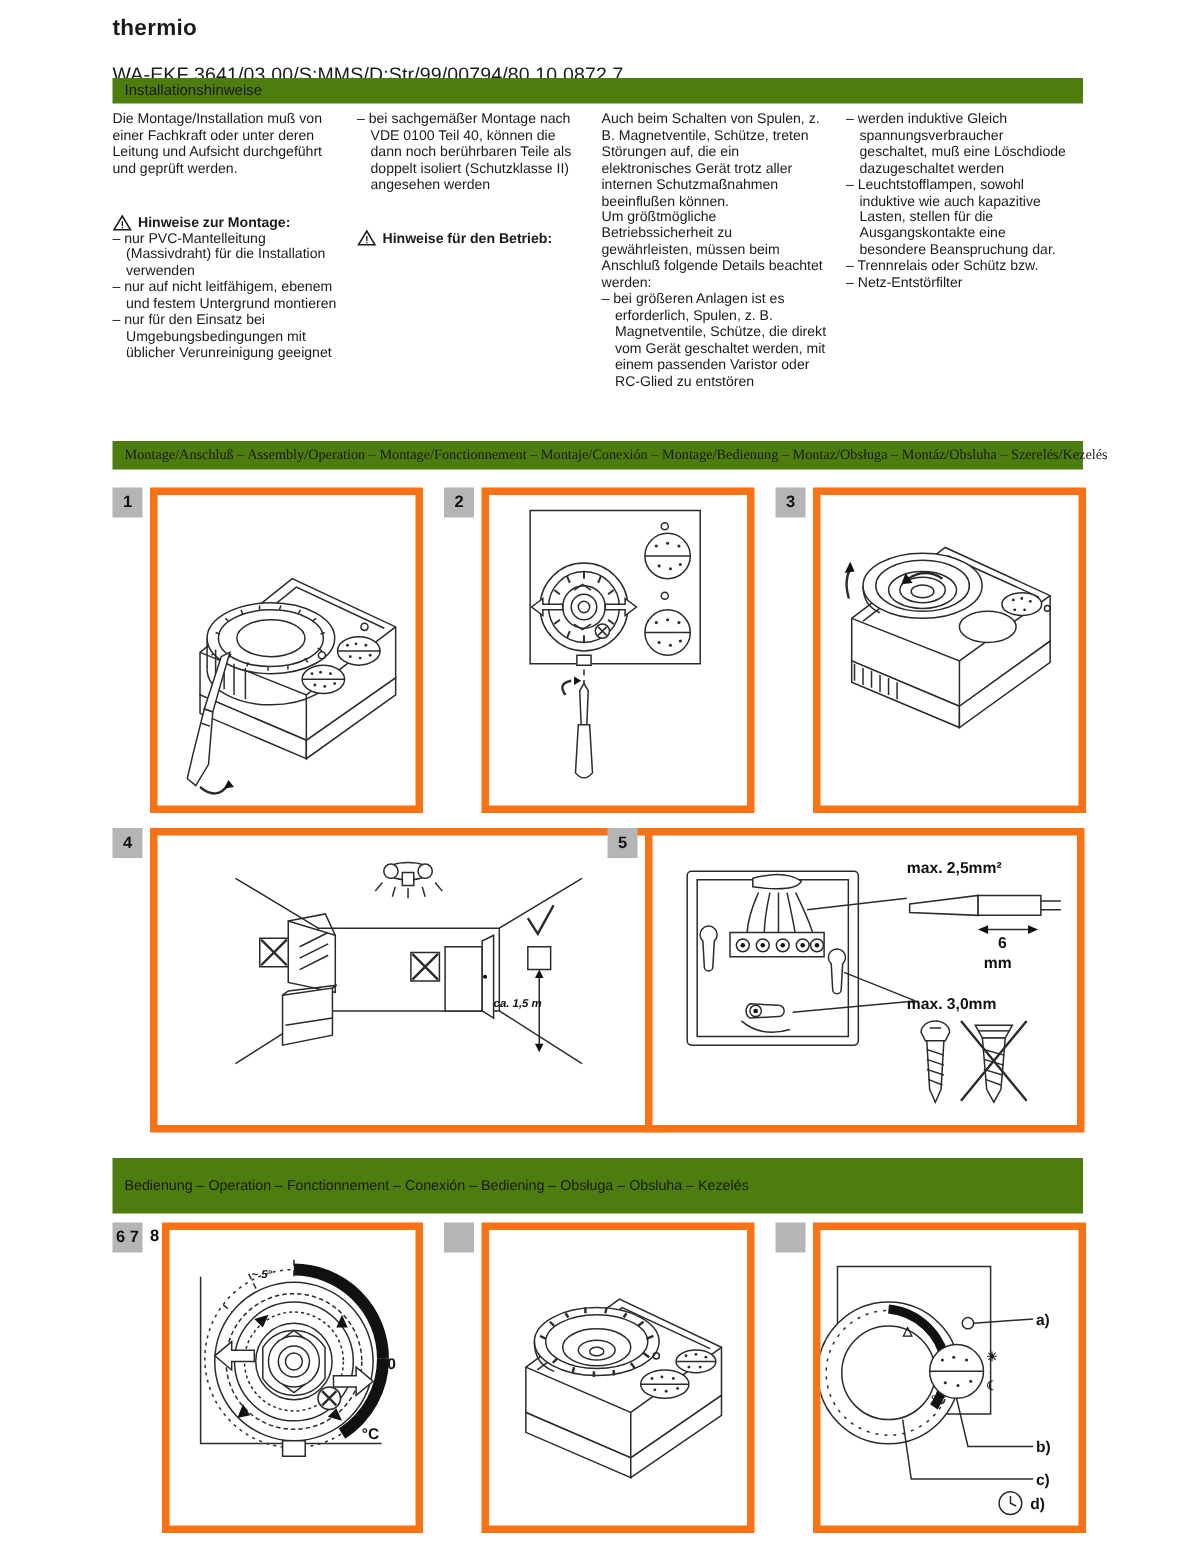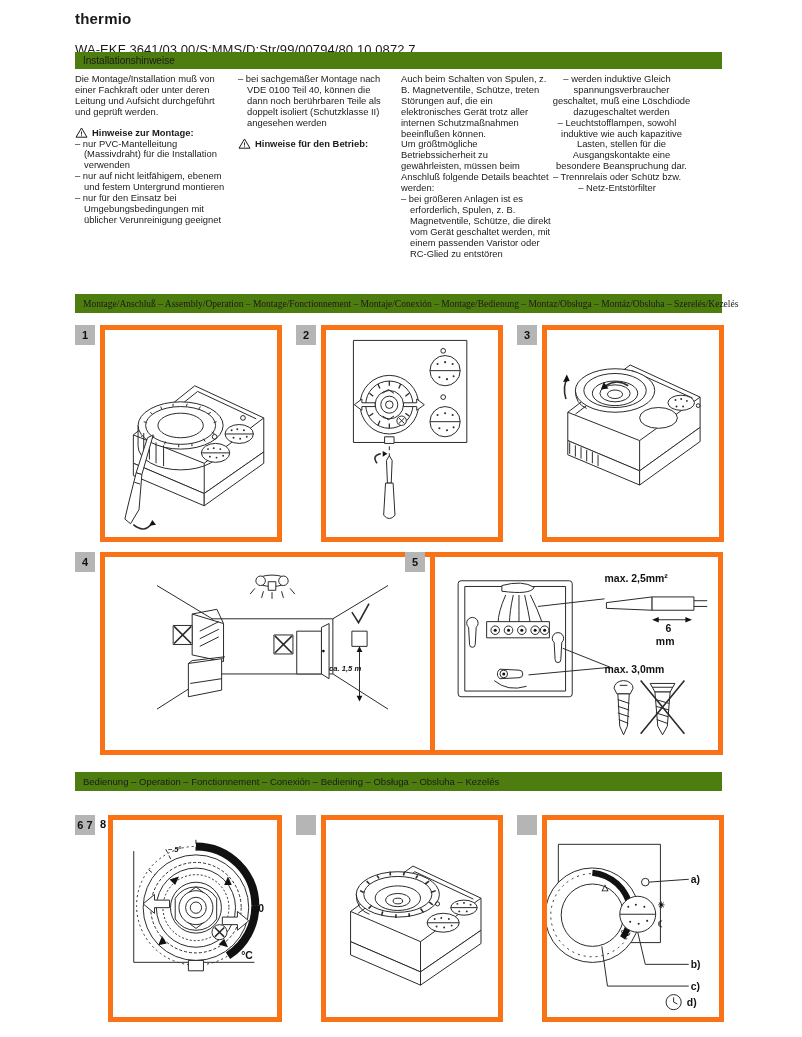--- a/index.html
+++ b/index.html
@@ -28,37 +28,37 @@
     background:#4d7c0f;
     font-size:9.5px;
     color:#1a1a1a;
     display:flex;align-items:center;
     padding-left:8px;
     box-sizing:border-box;
     white-space:nowrap;
   }
   #bar-install{top:52px;height:17px;font-size:10px;}
   #bar-montage{top:294px;height:19px;font-family:Liberation Serif, serif;}
-  #bar-bedienung{top:772px;height:19px;}
+  #bar-bedienung{top:772px;height:37px;}
 
   
   .cols{
     position:absolute;left:75px;top:74px;width:650px;height:212px;
   }
   .col{
     position:absolute;top:0;width:150px;
     font-size:9.4px;line-height:10.9px;
   }
   #col1{left:0;}
   #col2{left:163px;}
   #col3{left:326px;}
-  #col4{left:467px;text-align:center;}
+  #col4{left:489px;}
   .col p{margin:0 0 0 0;}
   .hang{padding-left:9px;text-indent:-9px;}
-  .warnline{font-weight:bold;display:flex;align-items:flex-start;gap:4px;margin-top:9px;}
+  .warnline{font-weight:bold;display:flex;align-items:flex-end;gap:4px;margin-top:24px;}
   .warnline .wtxt{padding-top:1px;}
   svg.tri{display:block;}
 
   
   .panel{position:absolute;border:5px solid #f97316;background:#fff;box-sizing:border-box;}
   .numbox{
     position:absolute;width:20px;height:20px;background:#b5b5b5;
     font-size:11px;font-weight:bold;color:#111;
     display:flex;align-items:center;justify-content:center;
   }

